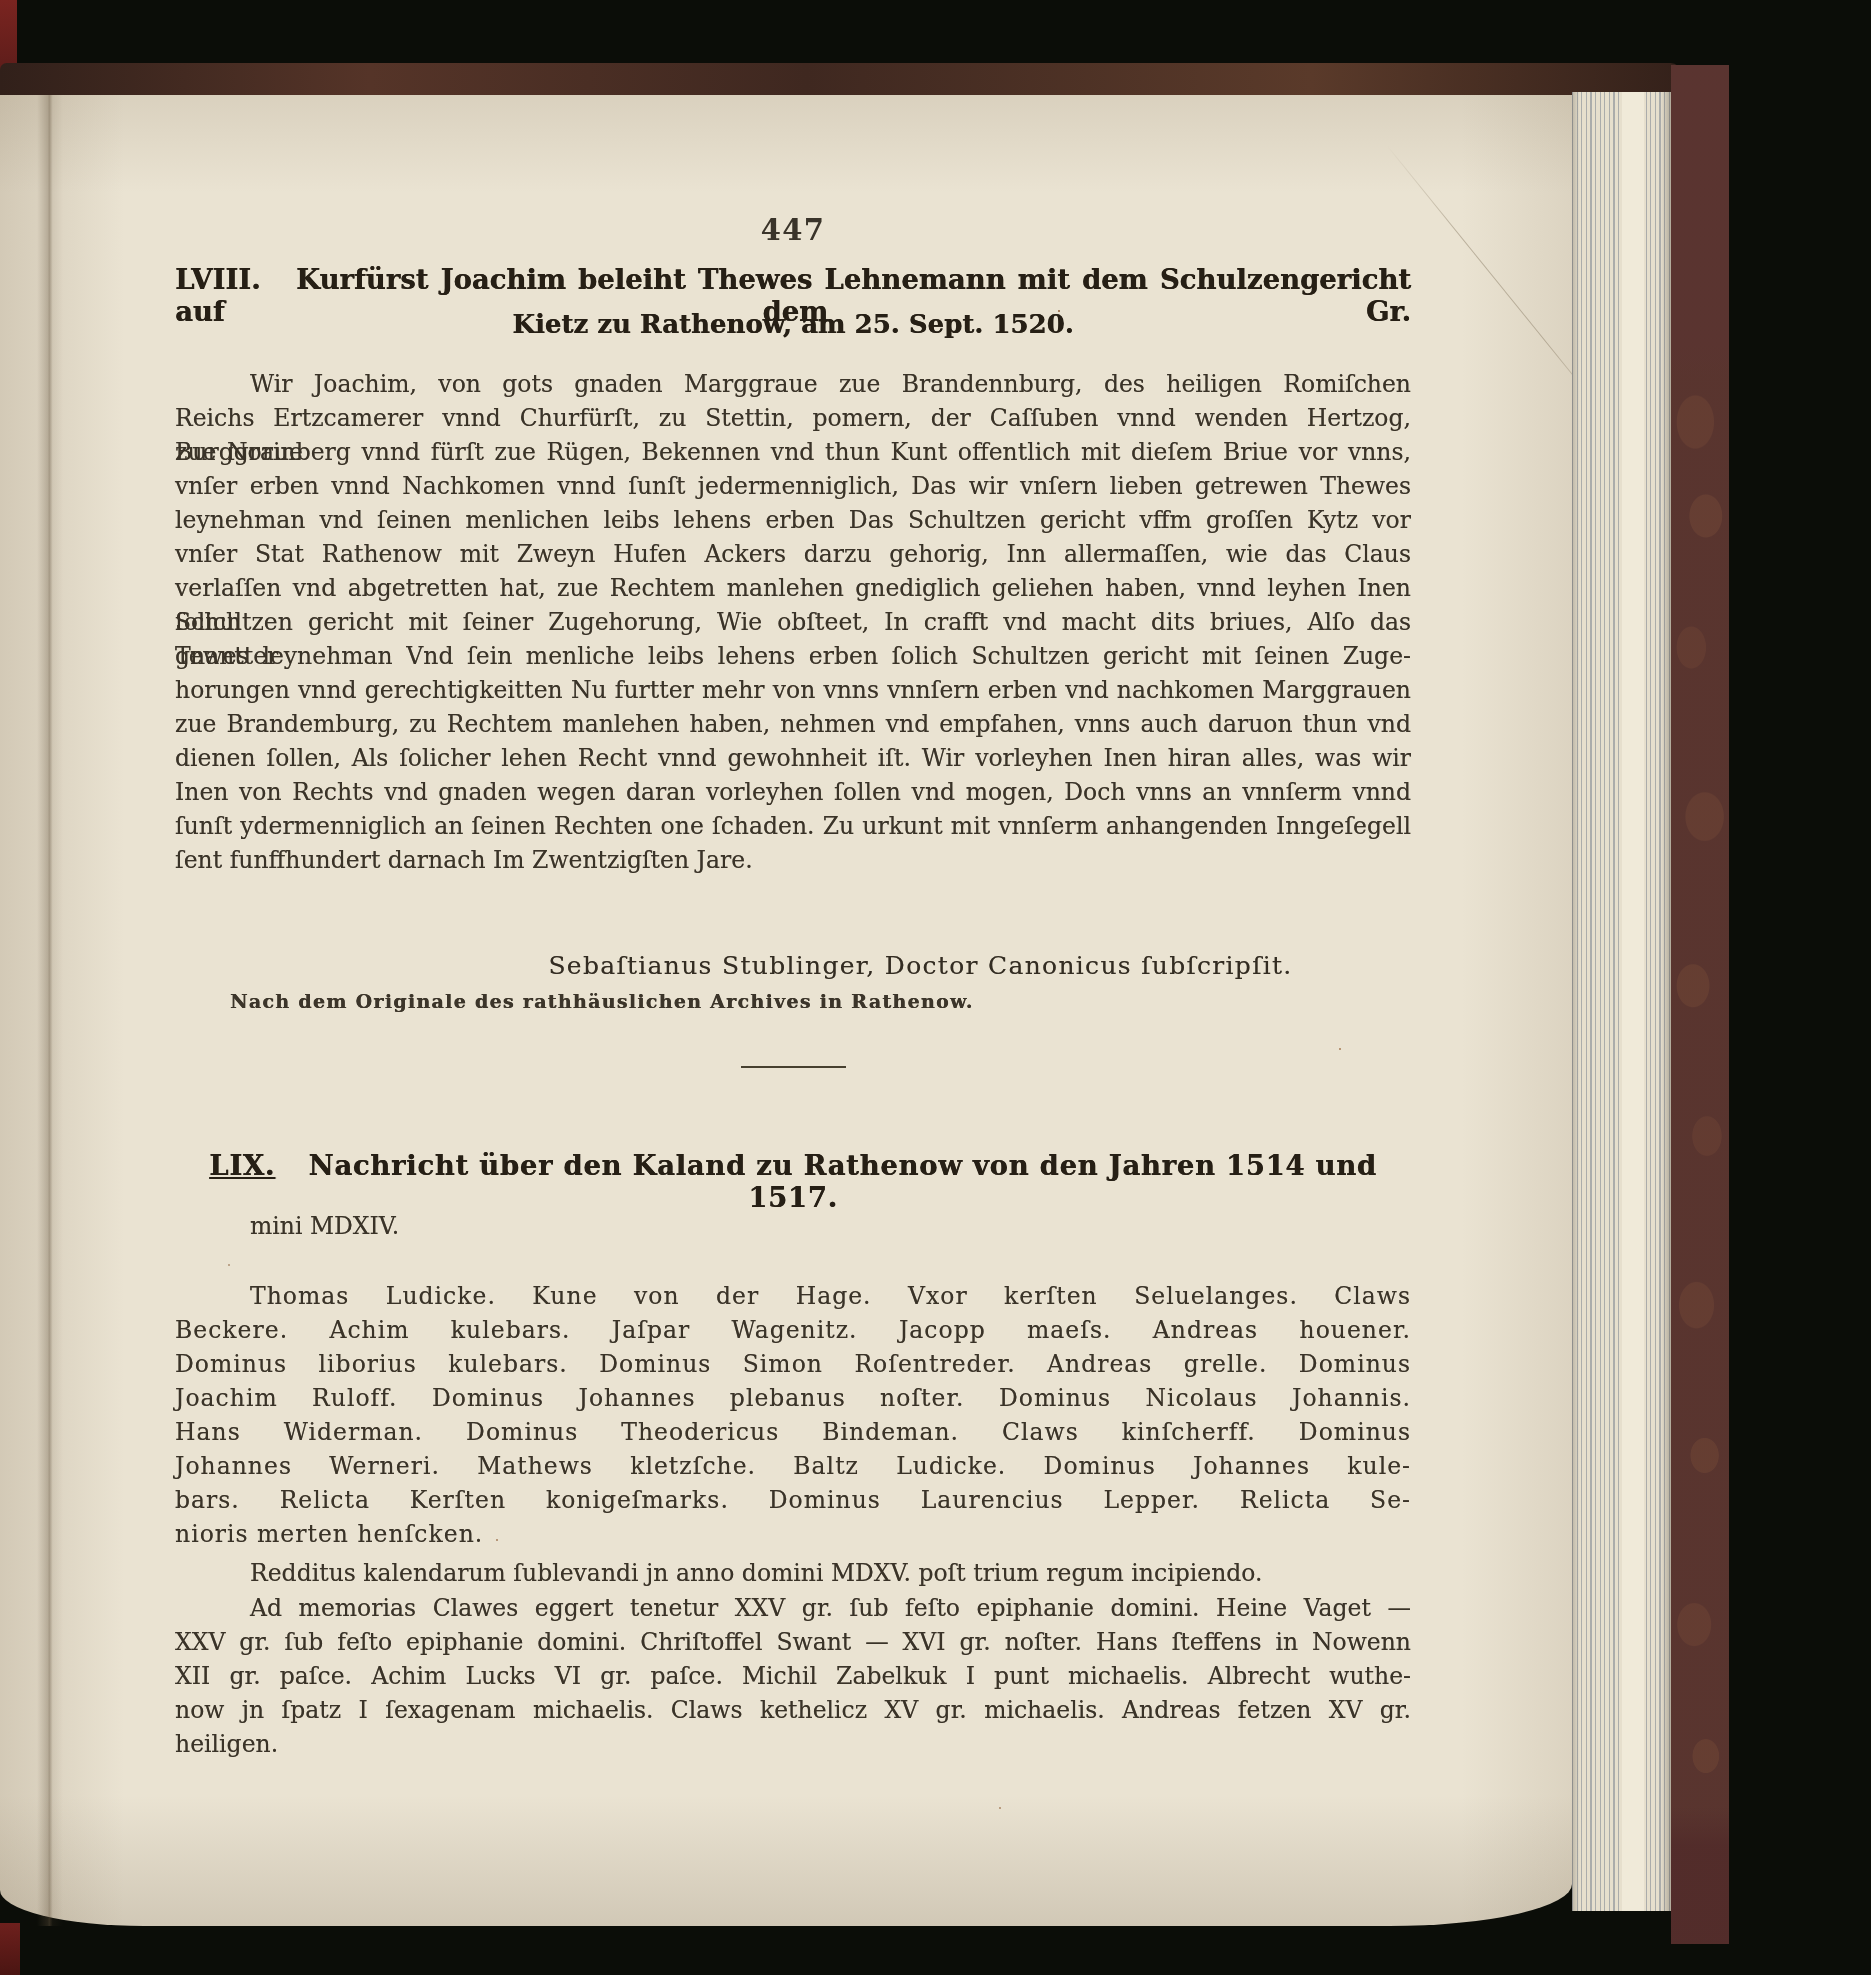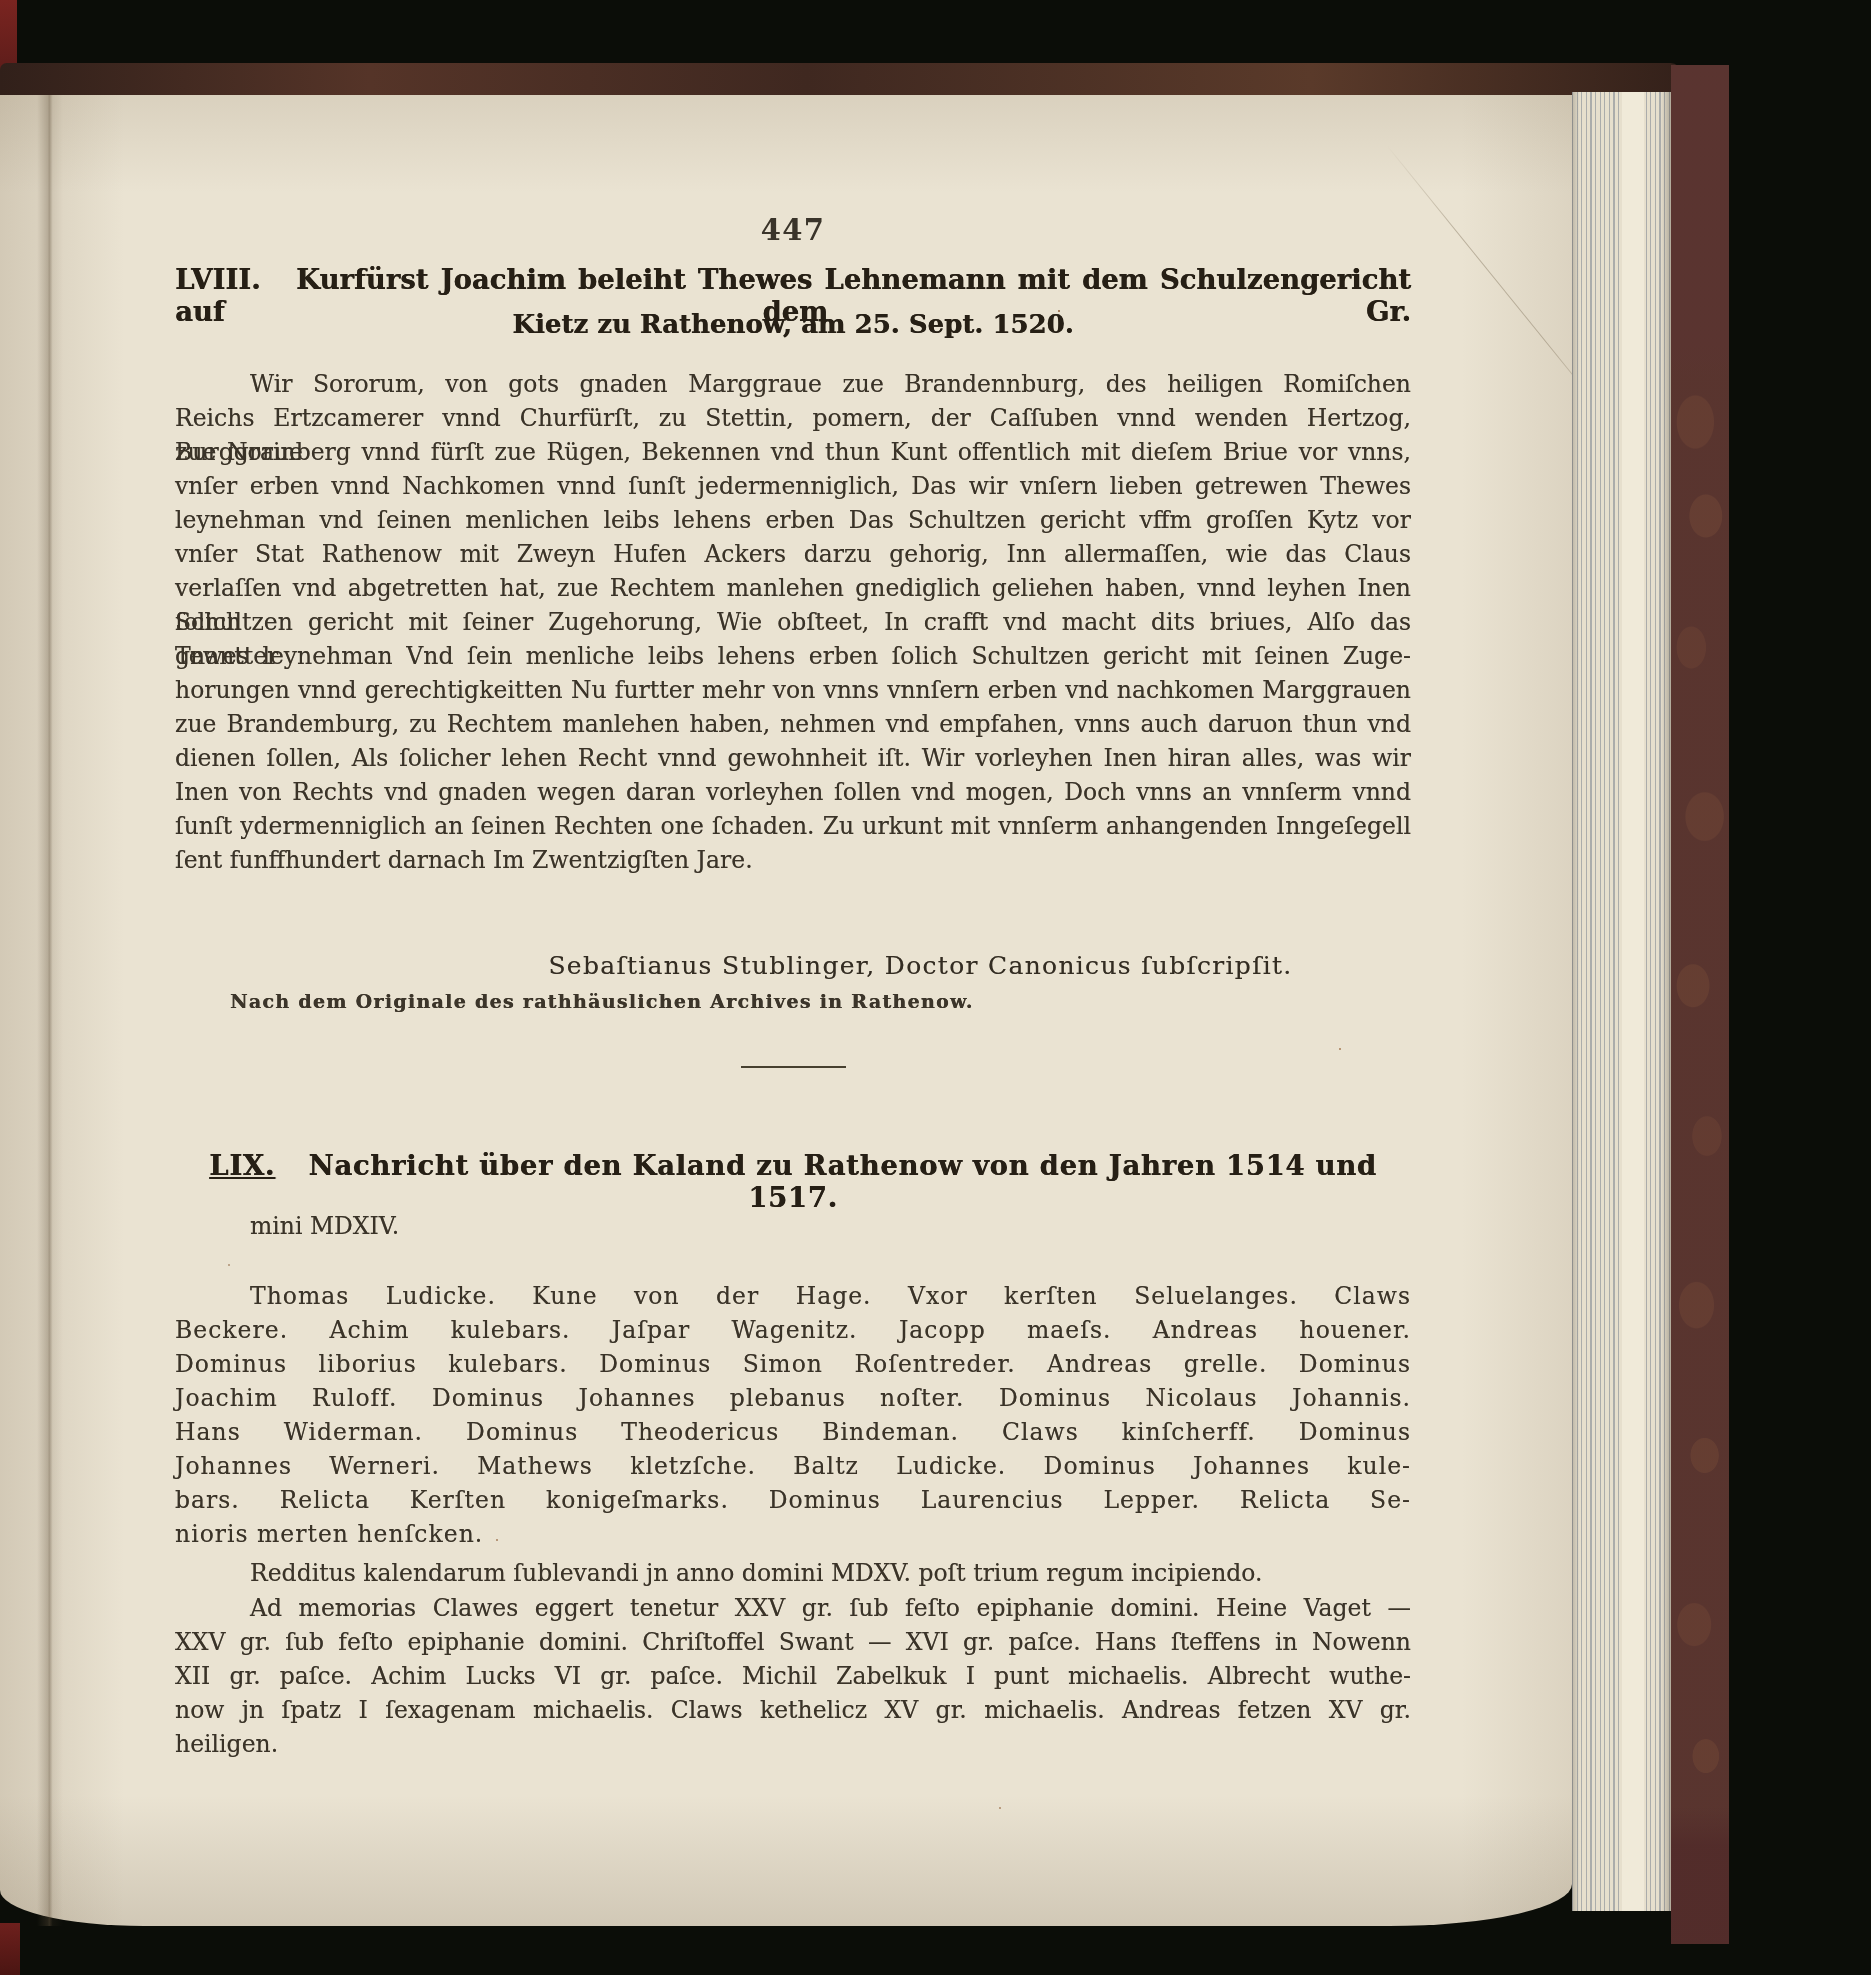--- a/index.html
+++ b/index.html
@@ -167,21 +167,21 @@
 
     <div class="tblock page-number">447</div>
 
     <div class="tblock h1-line1 fraktur">
       <span class="sec-num">LVIII.</span>
       <span>Kurfürst Joachim beleiht Thewes Lehnemann mit dem Schulzengericht auf dem Gr.</span>
     </div>
     <div class="tblock h1-line2 fraktur">Kietz zu Rathenow, am 25. Sept. 1520.</div>
 
     <div class="tblock para para-lviii indent-first">
-        <div class="line">Wir Sororum, von gots gnaden Marggraue zue Brandennburg, des heiligen Romiſchen</div>
+        <div class="line">Wir Joachim, von gots gnaden Marggraue zue Brandennburg, des heiligen Romiſchen</div>
         <div class="line">Reichs Ertzcamerer vnnd Churfürſt, zu Stettin, pomern, der Caſſuben vnnd wenden Hertzog, Burggraue</div>
         <div class="line">zue Norinberg vnnd fürſt zue Rügen, Bekennen vnd thun Kunt offentlich mit dieſem Briue vor vnns,</div>
         <div class="line">vnſer erben vnnd Nachkomen vnnd ſunſt jedermenniglich, Das wir vnſern lieben getrewen Thewes</div>
         <div class="line">leynehman vnd ſeinen menlichen leibs lehens erben Das Schultzen gericht vffm groſſen Kytz vor</div>
         <div class="line">vnſer Stat Rathenow mit Zweyn Hufen Ackers darzu gehorig, Inn allermaſſen, wie das Claus</div>
         <div class="line">verlaſſen vnd abgetretten hat, zue Rechtem manlehen gnediglich geliehen haben, vnnd leyhen Inen ſolich</div>
         <div class="line">Schultzen gericht mit ſeiner Zugehorung, Wie obſteet, In crafft vnd macht dits briues, Alſo das gnantter</div>
         <div class="line">Tewes leynehman Vnd ſein menliche leibs lehens erben ſolich Schultzen gericht mit ſeinen Zuge-</div>
         <div class="line">horungen vnnd gerechtigkeitten Nu furtter mehr von vnns vnnſern erben vnd nachkomen Marggrauen</div>
         <div class="line">zue Brandemburg, zu Rechtem manlehen haben, nehmen vnd empfahen, vnns auch daruon thun vnd</div>
@@ -216,21 +216,21 @@
         <div class="line">bars. Relicta Kerſten konigeſmarks. Dominus Laurencius Lepper. Relicta Se-</div>
         <div class="line last">nioris merten henſcken.</div>
       </div>
 
     <div class="tblock para para-redditus indent-first">
         <div class="line last">Redditus kalendarum ſublevandi jn anno domini MDXV. poſt trium regum incipiendo.</div>
       </div>
 
     <div class="tblock para para-memorias indent-first">
         <div class="line">Ad memorias Clawes eggert tenetur XXV gr. ſub feſto epiphanie domini. Heine Vaget —</div>
-        <div class="line">XXV gr. ſub feſto epiphanie domini. Chriſtoffel Swant — XVI gr. paſce. Hans ſteffens in Nowenn</div>
+        <div class="line">XXV gr. ſub feſto epiphanie domini. Chriſtoffel Swant — XVI gr. noſter. Hans ſteffens in Nowenn</div>
         <div class="line">XII gr. paſce. Achim Lucks VI gr. paſce. Michil Zabelkuk I punt michaelis. Albrecht wuthe-</div>
         <div class="line">now jn ſpatz I ſexagenam michaelis. Claws kethelicz XV gr. michaelis. Andreas fetzen XV gr.</div>
         <div class="line last">heiligen.</div>
       </div>
 
   </div>
 </div>
 
 
 </body></html>

